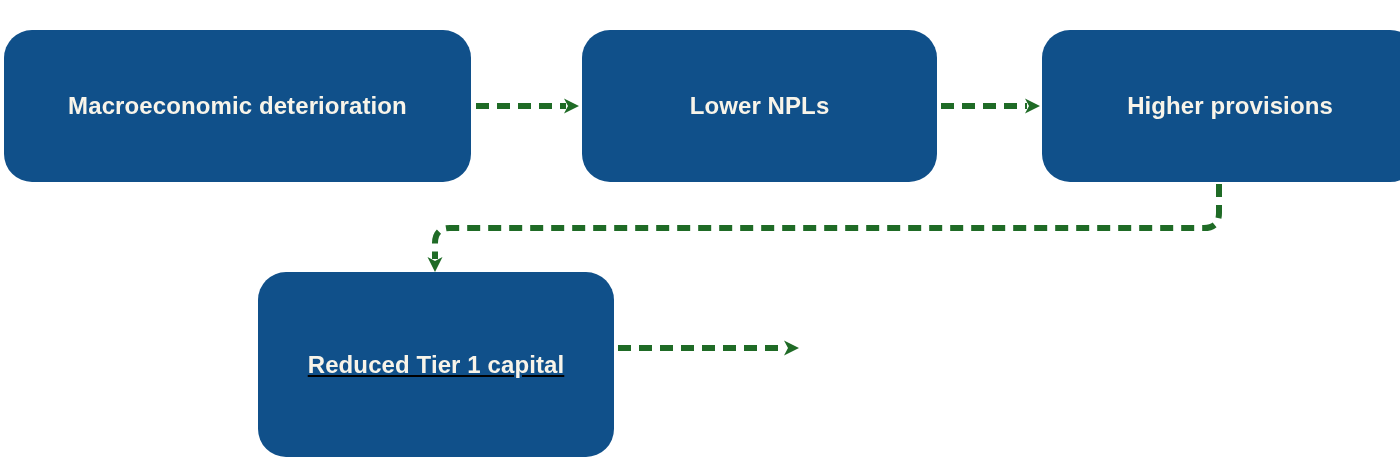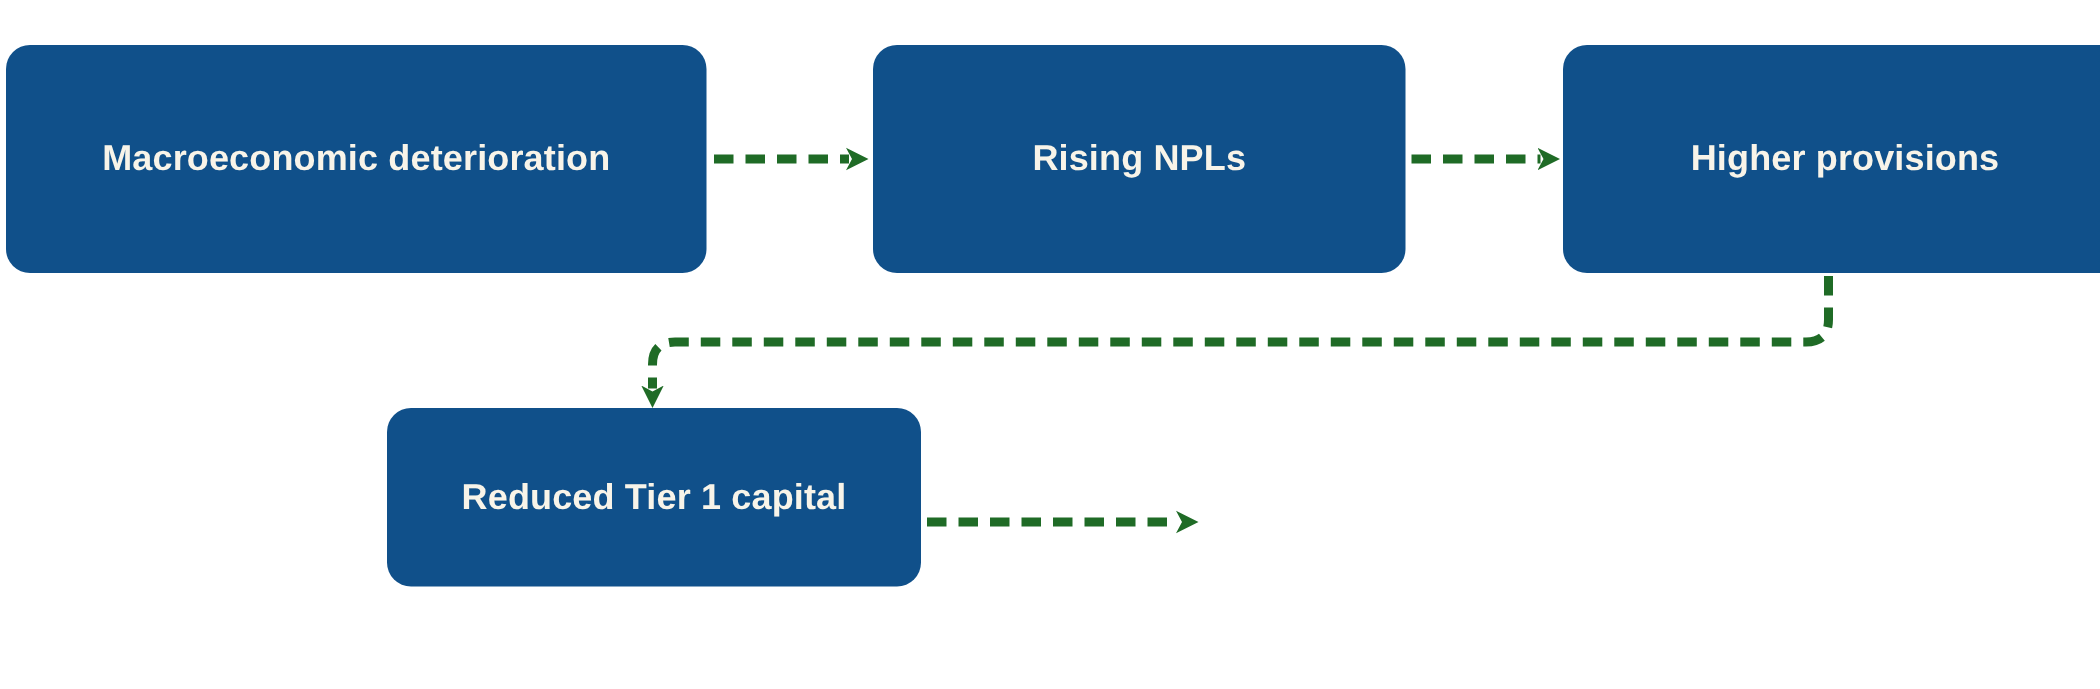--- a/index.html
+++ b/index.html
@@ -27,40 +27,40 @@
     fill: none;
     stroke-dasharray: 13 8;
     stroke-linecap: butt;
   }
 
   .arrowhead-path { fill: var(--arrow, #1F6B26); }
 
   .node {
     position: absolute;
     background: var(--node-fill, #10508A);
-    border-radius: 16px;
+    border-radius: 28px;
     display: flex;
     align-items: center;
     justify-content: center;
     padding: 0 6px;
   }
 
   .node-label {
     color: var(--node-text, #F8F4E9);
     font-size: 24px;
     font-weight: bold;
     letter-spacing: 0.1px;
     text-align: center;
     white-space: nowrap;
   }
 
   #node-macro      { left: 4px;    top: 30px;  width: 467px; height: 152px; }
   #node-npls       { left: 582px;  top: 30px;  width: 355px; height: 152px; }
   #node-provisions { left: 1042px; top: 30px;  width: 376px; height: 152px; }
-  #node-tier1      { left: 258px;  top: 272px; width: 356px; height: 119px; }
+  #node-tier1      { left: 258px;  top: 272px; width: 356px; height: 185px; text-decoration: underline; }
   #node-cet1       { left: 802px;  top: 272px; width: 356px; height: 151px; }
 </style>
 </head>
 <body>
 
 <div class="canvas">
 
   <svg class="connectors" viewBox="0 0 1400 459" xmlns="http://www.w3.org/2000/svg">
     <defs>
       <marker id="arrow" viewBox="0 0 16 16" refX="2" refY="8" markerWidth="16" markerHeight="16" orient="auto" markerUnits="userSpaceOnUse">
@@ -75,21 +75,21 @@
     <path class="edge" d="M 1219 184 L 1219 213 Q 1219 228 1204 228 L 450 228 Q 435 228 435 243 L 435 259" marker-end="url(#arrow)"></path>
 
     <path class="edge" d="M 618 348 L 786 348" marker-end="url(#arrow)"></path>
   </svg>
 
   <div class="node" id="node-macro">
     <span class="node-label">Macroeconomic deterioration</span>
   </div>
 
   <div class="node" id="node-npls">
-    <span class="node-label">Rising NPLs</span>
+    <span class="node-label">Lower NPLs</span>
   </div>
 
   <div class="node" id="node-provisions">
     <span class="node-label">Higher provisions</span>
   </div>
 
   <div class="node" id="node-tier1">
     <span class="node-label">Reduced Tier 1 capital</span>
   </div>
 

